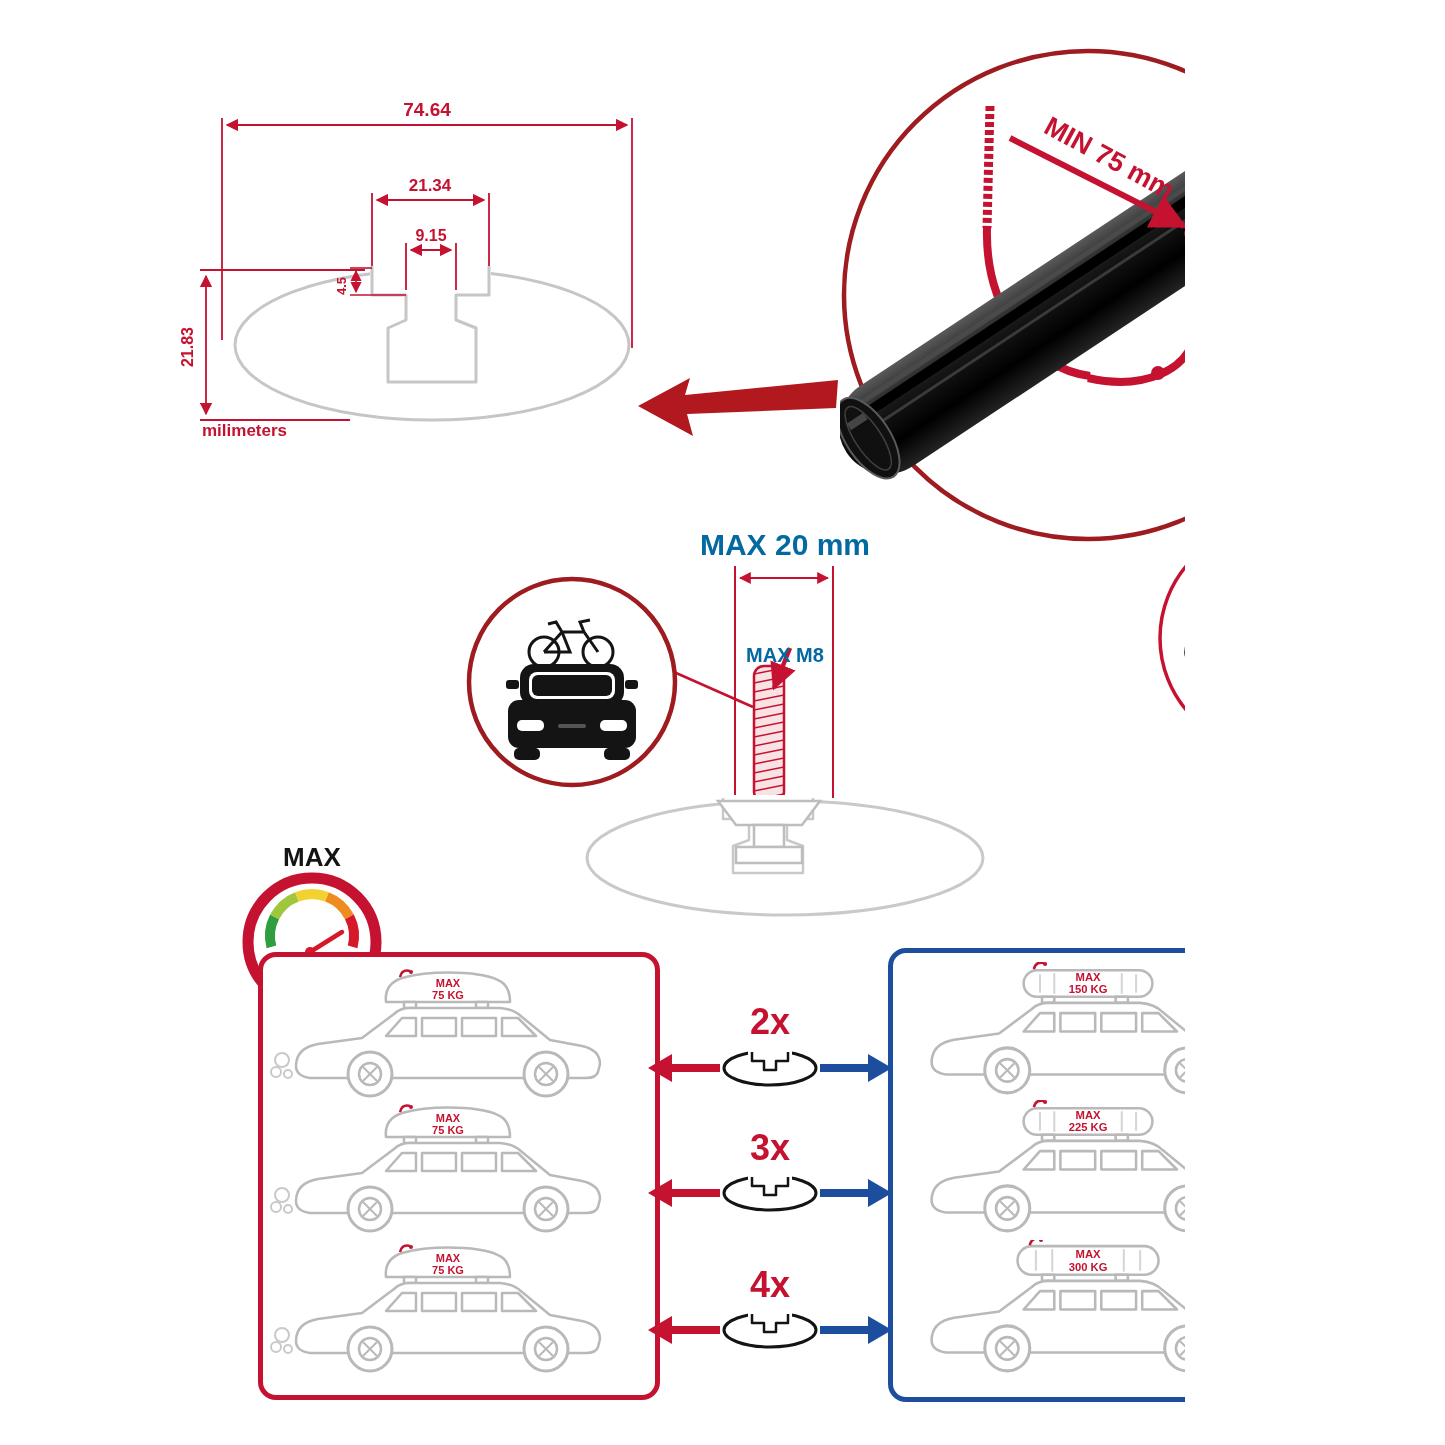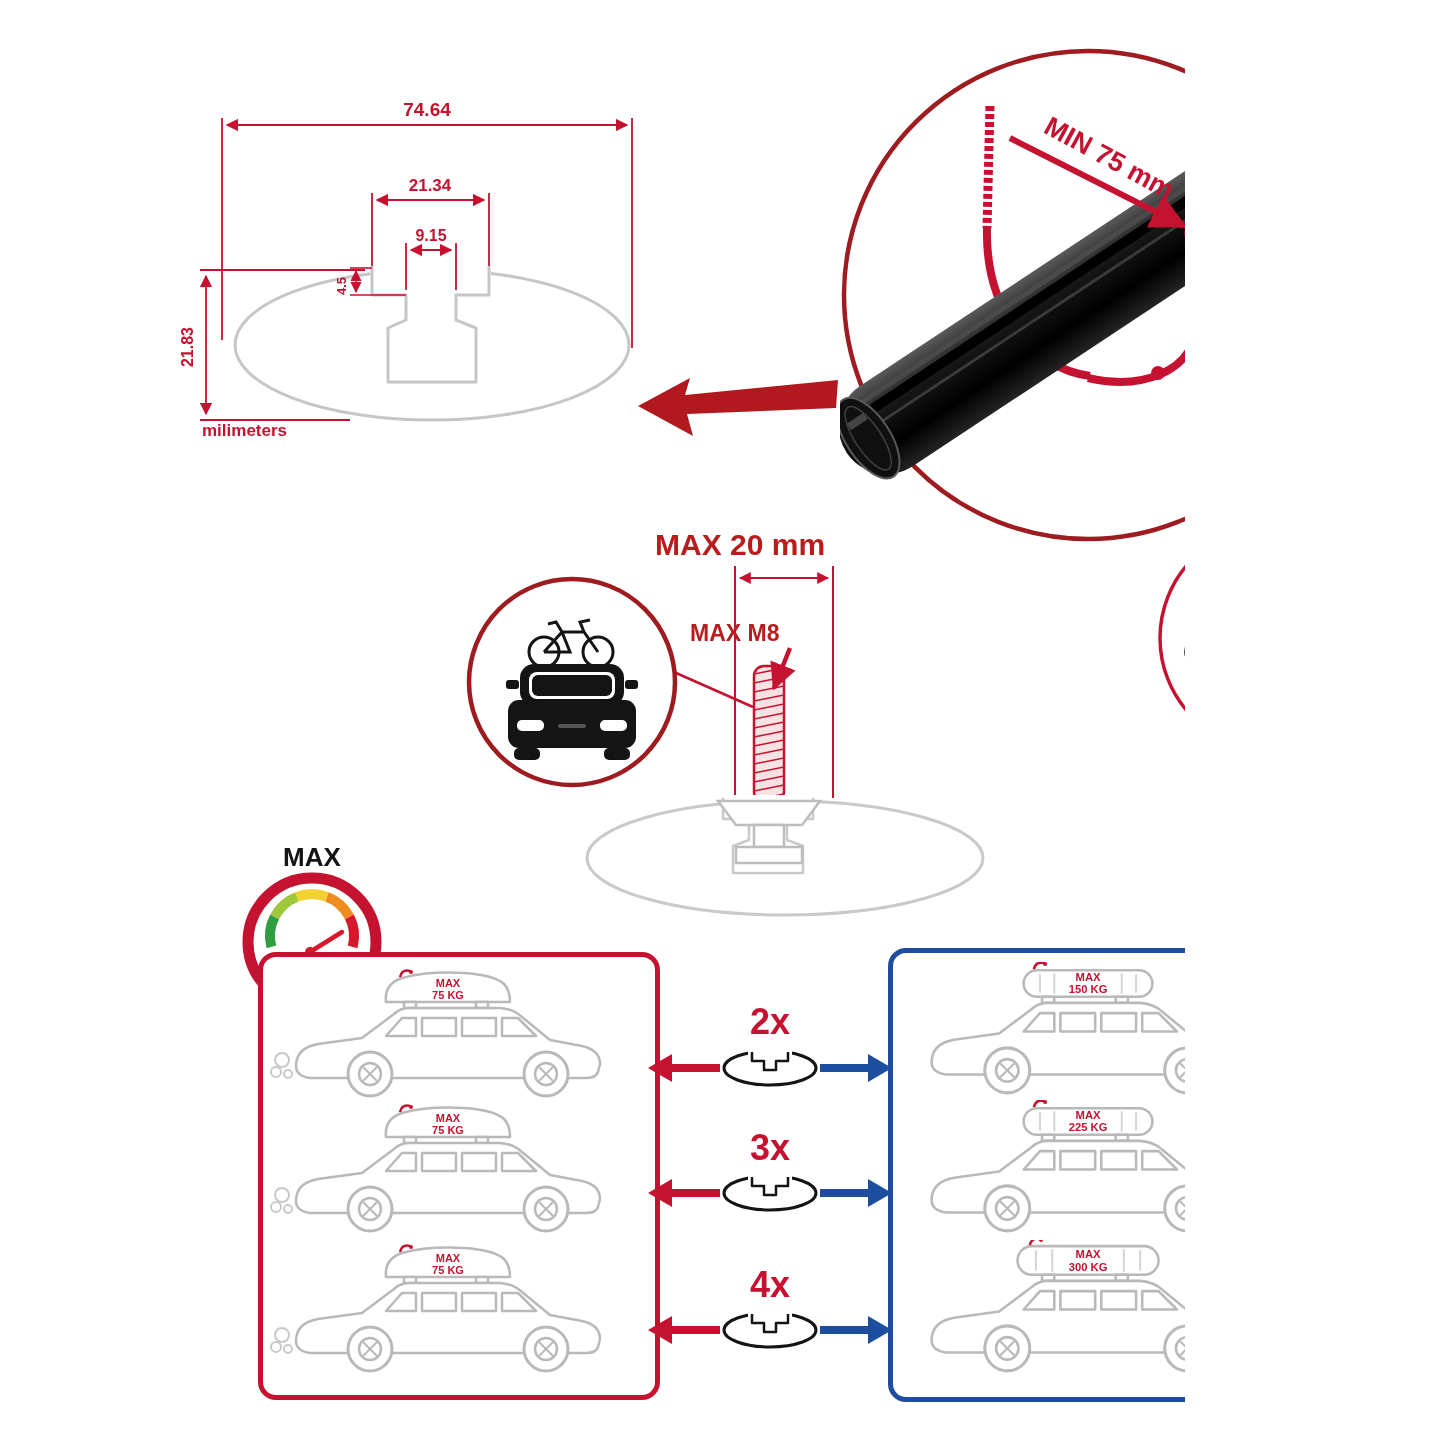--- a/index.html
+++ b/index.html
@@ -1,20 +1,20 @@
 <!DOCTYPE html>
 <html><head>
 <meta charset="utf-8">
 <style>
   html,body{margin:0;padding:0;background:#fff;}
   .canvas{position:relative;width:1185px;height:1445px;background:#fff;overflow:hidden;
           font-family:"Liberation Sans",sans-serif;}
   .abs{position:absolute;}
   svg text{font-family:"Liberation Sans",sans-serif;}
-  .red-label{color:#b91c1c;font-weight:bold;text-align:left;}
+  .red-label{color:#0369a1;font-weight:bold;text-align:center;}
   .blk-label{color:#141414;font-weight:bold;text-align:center;}
   .panel{position:absolute;background:#fff;border-radius:18px;}
   .panel.red{border:5px solid #c41230;}
   .panel.blue{border:5px solid #1d4e9e;}
   .park-sign{position:absolute;background:#1d4e9e;border-radius:10px;box-shadow:0 0 0 4px #fff;
              display:flex;align-items:flex-end;justify-content:center;color:#fff;z-index:5;}
   .park-sign .p{font-size:56px;font-weight:bold;line-height:.95;padding-bottom:8px;}
   .park-sign .ark{font-size:21px;font-weight:bold;padding-bottom:5px;}
 </style>
 </head>
@@ -142,21 +142,21 @@
     <g stroke="#c41230" stroke-width="2">
       <line x1="45" y1="4" x2="45" y2="236"></line>
       <line x1="143" y1="4" x2="143" y2="236"></line>
       <line x1="50" y1="16" x2="138" y2="16" marker-start="url(#mC)" marker-end="url(#mC)"></line>
     </g>
     <rect x="64" y="104" width="30" height="136" rx="10" fill="#f8e2e4" stroke="#c41230" stroke-width="2.5"></rect>
     <rect x="64" y="104" width="30" height="136" rx="10" fill="url(#thr)"></rect>
     <line x1="100" y1="86" x2="84" y2="126" stroke="#c41230" stroke-width="4.5" marker-end="url(#mC)"></line>
   </svg>
 
-  <div class="abs red-label" style="left:690px;top:620px;width:190px;font-size:23px">MAX M8</div>
+  <div class="abs red-label" style="left:690px;top:644px;width:190px;font-size:20px">MAX M8</div>
 
   <svg class="abs" style="left:580px;top:795px" width="410" height="125" viewBox="0 0 410 125">
     <ellipse cx="205" cy="63" rx="198" ry="57" fill="none" stroke="#c9c9c9" stroke-width="3"></ellipse>
     <rect x="140" y="0" width="96" height="26" fill="#fff"></rect>
     <path d="M143,3 L143,24 L169,24 L169,45 L153,51 L153,78 L223,78 L223,51 L207,45 L207,24 L233,24 L233,3" fill="#fff" stroke="#c9c9c9" stroke-width="2.5" stroke-linejoin="round"></path>
     <path d="M138,6 L240,6 L222,30 L156,30 Z" fill="#fff" stroke="#bdbdbd" stroke-width="2.5"></path>
     <rect x="174" y="30" width="30" height="22" fill="#fff" stroke="#bdbdbd" stroke-width="2.5"></rect>
     <rect x="156" y="52" width="66" height="16" fill="#fff" stroke="#bdbdbd" stroke-width="2.5"></rect>
   </svg>
 

